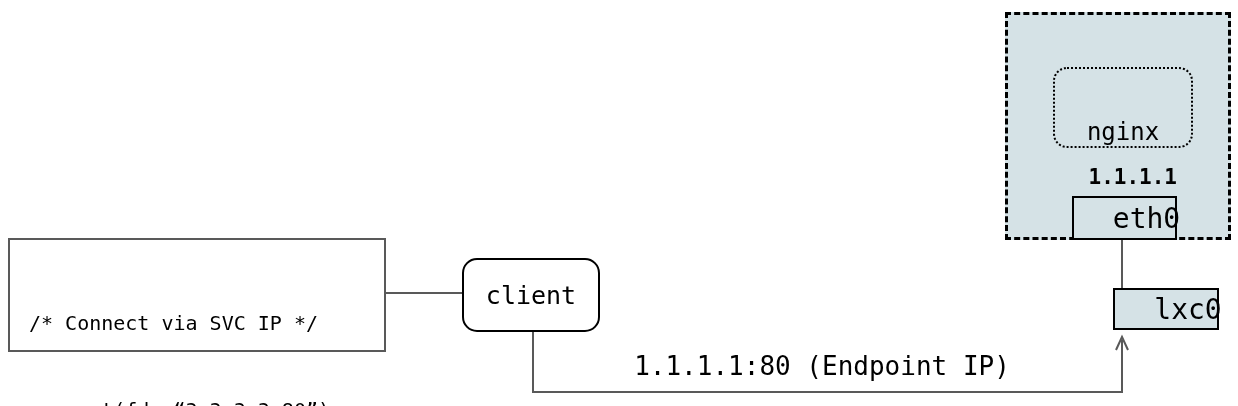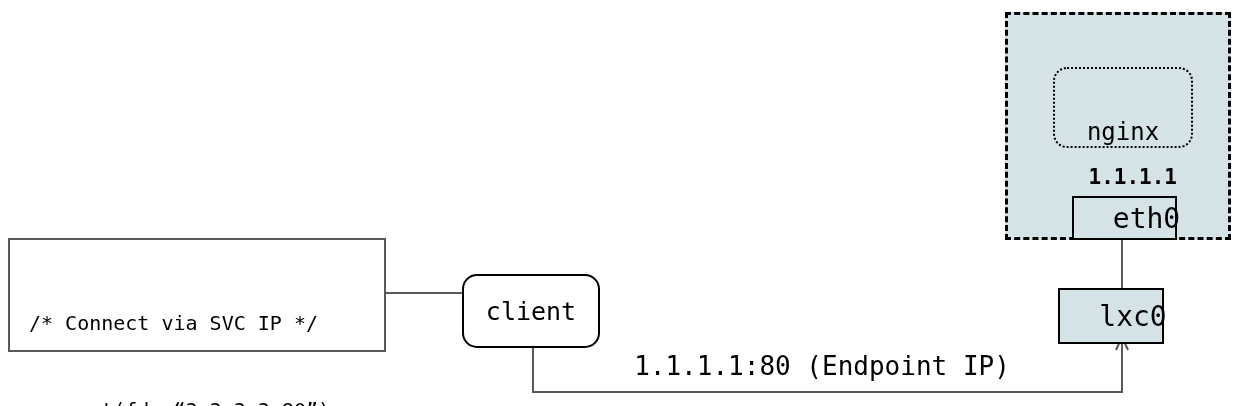--- a/index.html
+++ b/index.html
@@ -47,21 +47,20 @@
   .client-node {
     position: absolute;
     left: 462px; top: 258px;
     width: 138px; height: 74px;
     background: #ffffff;
     border: 2px solid var(--node_border);
     border-radius: 15px;
     display: flex; align-items: center; justify-content: center;
     font-size: 25px;
     z-index: 2;
-    margin-top: 16px;
   }
   .pod {
     position: absolute;
     left: 1005px; top: 12px;
     width: 226px; height: 228px;
     background: var(--pod_fill);
     border: 3px dashed var(--node_border);
     z-index: 2;
   }
   .nginx-node {
@@ -84,21 +83,21 @@
   .iface-node {
     position: absolute;
     background: var(--pod_fill);
     border: 2px solid var(--node_border);
     display: flex; align-items: center; justify-content: center;
     font-size: 28px;
     z-index: 3;
     padding-left: 44px;
   }
   .eth0 { left: 1072px; top: 196px; width: 105px; height: 44px; }
-  .lxc0 { left: 1058px; top: 288px; width: 106px; height: 56px; }
+  .lxc0 { left: 1113px; top: 288px; width: 106px; height: 42px; }
   .edge-label {
     position: absolute;
     left: 822px; top: 366px;
     transform: translate(-50%, -50%);
     font-size: 26px;
     white-space: nowrap;
     z-index: 2;
   }
 </style>
 </head>

